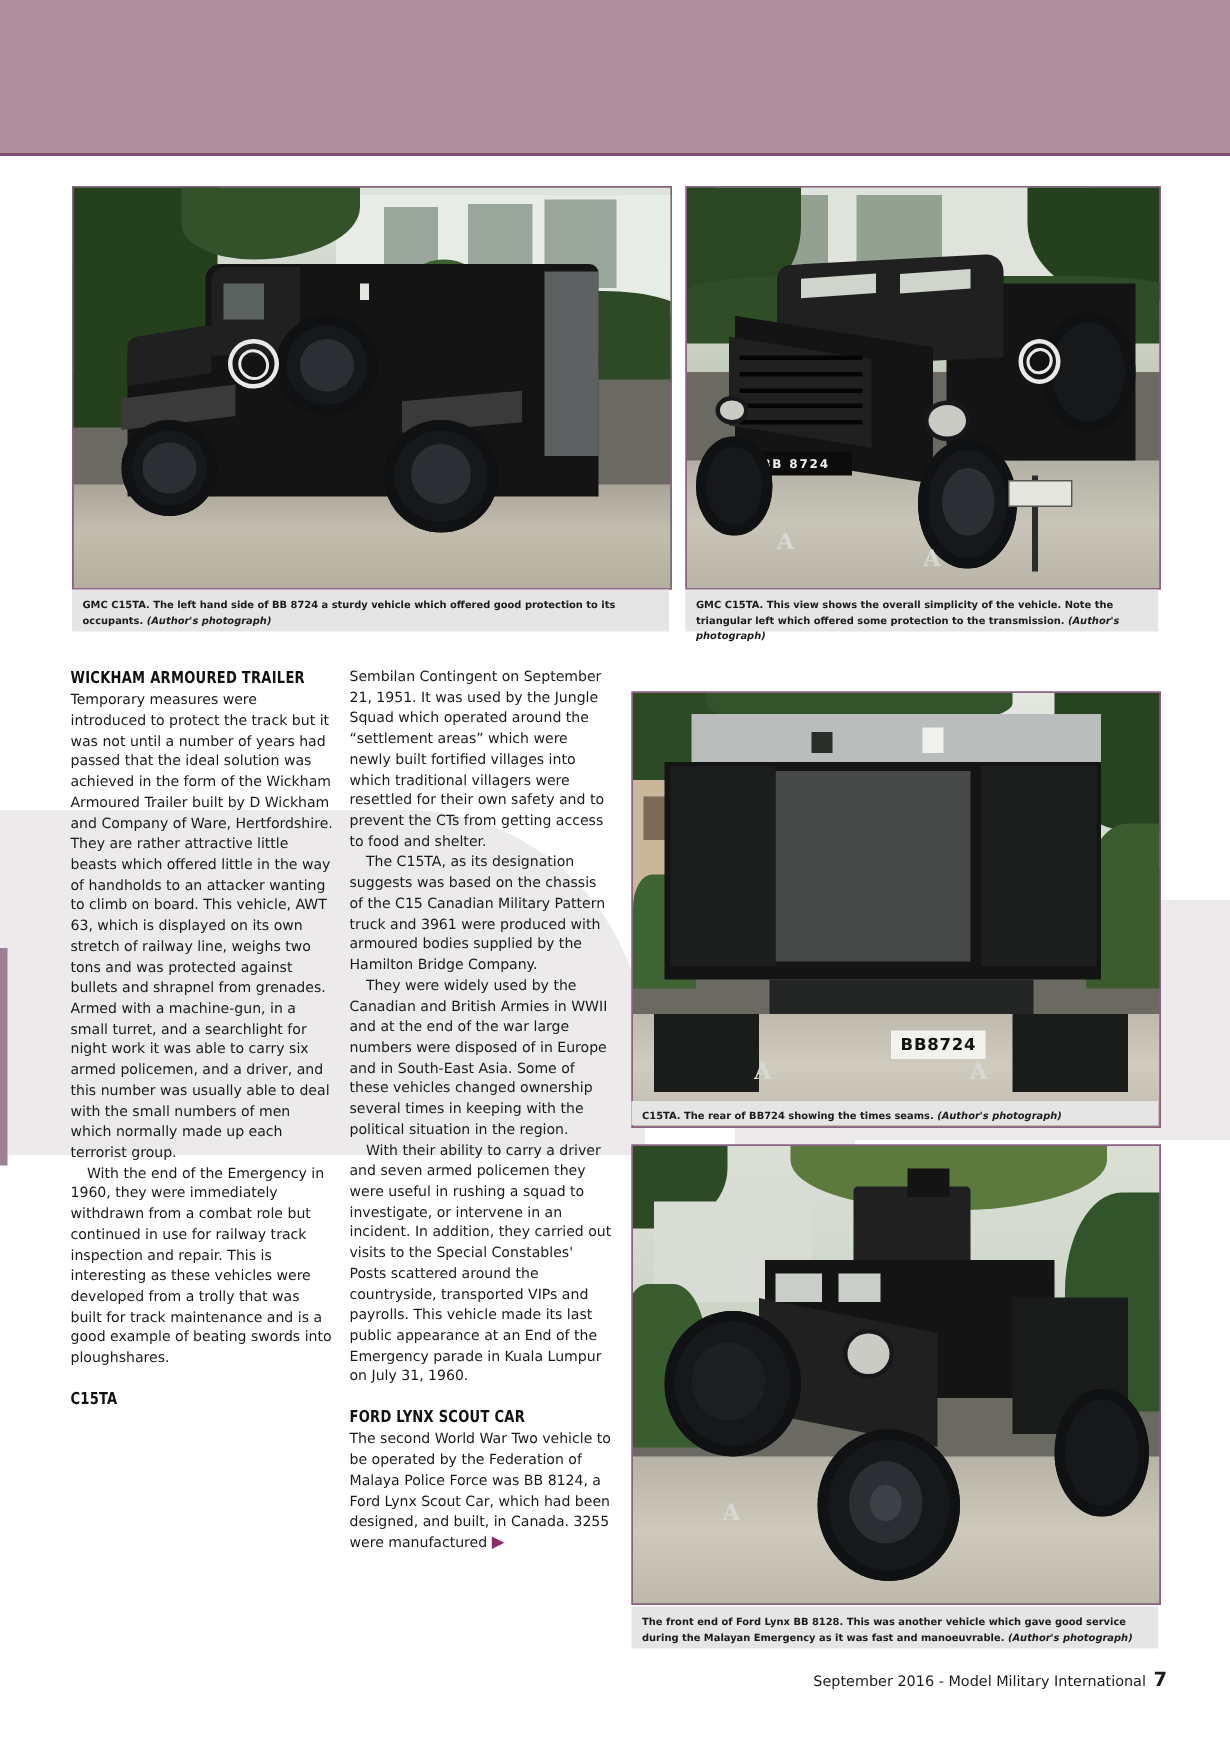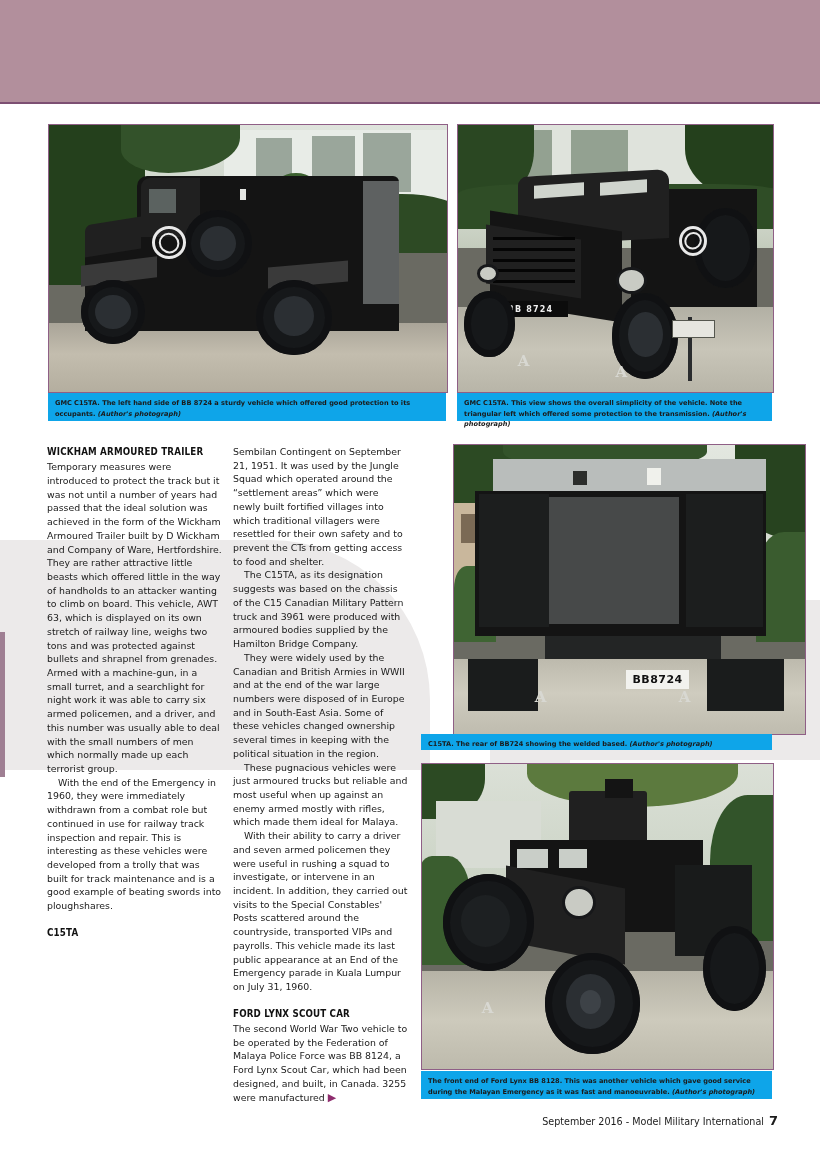--- a/index.html
+++ b/index.html
@@ -59,21 +59,21 @@
     display:flex;align-items:center;justify-content:center;}
   .louver{position:absolute;background:#050505;height:3px;}
   .slit{position:absolute;background:#e4e6e2;}
   .stand{position:absolute;color:#d8d8d2;font:700 15px "DejaVu Serif",serif;}
   .lamp{position:absolute;border-radius:50%;background:#c9cbc4;
     border:3px solid #17181a;}
   .post{position:absolute;background:#2a2c2e;}
   .signplate{position:absolute;background:#e6e6e0;border:1px solid #55574f;}
 
   
-  .caption{position:absolute;background:#0ea5e9;
+  .caption{position:absolute;background:#e5e5e5;
     color:#1b1b1b;font:700 6.6px "DejaVu Sans",sans-serif;
     line-height:1.62;padding:5px 7px 5px 7px;box-sizing:border-box;}
   .caption i{font-style:italic;}
 
   
   .col{position:absolute;width:175px;color:#1a1a1a;
     font:400 9.4px/1.46 "DejaVu Sans",sans-serif;}
   .col p{margin:0;text-indent:0;}
   .col p.ind{text-indent:11px;}
   h2.sect{
@@ -173,21 +173,21 @@
     <div class="stand" style="left:19%;top:85%;">A</div>
     <div class="stand" style="left:50%;top:89%;">A</div>
     <div class="post" style="left:73%;top:72%;width:1.3%;height:24%;"></div>
     <div class="signplate" style="left:68%;top:73%;width:13%;height:6%;"></div>
   </div>
 </div>
 <div class="caption" style="left:457px;top:393px;width:315px;height:28px;">
   <span>GMC C15TA.</span><span> This view shows the overall simplicity of the vehicle. Note the triangular left which offered some protection to the transmission. </span><i>(Author's photograph)</i>
 </div>
 
-<div class="photo" style="left:421px;top:444px;width:351px;height:289px;margin-left:32px;">
+<div class="photo" style="left:421px;top:461px;width:351px;height:289px;">
   <div class="photo-inner">
     <div class="sky" style="height:40%;background:linear-gradient(180deg,#e3e7e0 0%,#d2d9cd 100%);"></div>
     <div class="foliage" style="left:-4%;top:-4%;width:22%;height:26%;border-radius:0 0 60% 0;background:#2c4a23;"></div>
     <div class="foliage" style="left:14%;top:-6%;width:58%;height:14%;border-radius:0 0 40% 40%;background:#33532a;"></div>
     <div class="foliage" style="left:80%;top:-4%;width:26%;height:36%;border-radius:0 0 0 55%;background:#27431f;"></div>
     <div style="position:absolute;left:0;top:20%;width:13%;height:34%;background:#c9b79c;"></div>
     <div style="position:absolute;left:2%;top:24%;width:6%;height:10%;background:#7b6a55;"></div>
     <div class="foliage" style="left:0;top:42%;width:12%;height:26%;border-radius:30% 40% 0 0;background:#3f6433;"></div>
     <div class="foliage" style="left:86%;top:30%;width:20%;height:38%;border-radius:40% 0 0 0;background:#3a5c2f;"></div>
     <div class="ground" style="height:26%;background:linear-gradient(180deg,#bdbaad 0%,#cfccbf 45%,#bfbcaf 100%);"></div>
@@ -201,21 +201,21 @@
     <div class="slit" style="left:55%;top:8%;width:4%;height:6%;background:#f0f1ec;"></div>
     <div class="hull-d" style="left:26%;top:66%;width:50%;height:8%;background:#232525;"></div>
     <div class="hull" style="left:4%;top:74%;width:20%;height:18%;background:#1a1c1c;"></div>
     <div class="hull" style="left:72%;top:74%;width:22%;height:18%;background:#1a1c1c;"></div>
     <div class="plate-white" style="left:49%;top:78%;width:18%;height:6.5%;">BB8724</div>
     <div class="stand" style="left:23%;top:84%;">A</div>
     <div class="stand" style="left:64%;top:84%;">A</div>
   </div>
 </div>
 <div class="caption" style="left:421px;top:734px;width:351px;height:16px;">
-  <span>C15TA.</span><span> The rear of  BB724 showing the welded based. </span><i>(Author's photograph)</i>
+  <span>C15TA.</span><span> The rear of  BB724 showing the times seams. </span><i>(Author's photograph)</i>
 </div>
 
 <div class="photo" style="left:421px;top:763px;width:351px;height:305px;">
   <div class="photo-inner">
     <div class="sky" style="height:38%;background:linear-gradient(180deg,#dbe0d7 0%,#ccd4c6 100%);"></div>
     <div class="foliage" style="left:30%;top:-8%;width:60%;height:22%;border-radius:0 0 50% 50%;background:#5c7a3e;"></div>
     <div class="foliage" style="left:-4%;top:-4%;width:22%;height:22%;border-radius:0 0 60% 0;background:#2c4a23;"></div>
     <div class="foliage" style="left:82%;top:10%;width:24%;height:48%;border-radius:45% 0 0 0;background:#32542a;"></div>
     <div style="position:absolute;left:4%;top:12%;width:30%;height:22%;background:#d8dcd4;"></div>
     <div style="position:absolute;left:44%;top:10%;width:16%;height:5%;background:#b9a88d;"></div>
@@ -250,21 +250,20 @@
   <h2 class="sect">WICKHAM ARMOURED TRAILER</h2>
   <p>Temporary measures were introduced to protect the track but it was not until a number of years had passed that the ideal solution was achieved in the form of the Wickham Armoured Trailer built by D Wickham and Company of Ware, Hertfordshire. They are rather attractive little beasts which offered little in the way of handholds to an attacker wanting to climb on board. This vehicle, AWT 63, which is displayed on its own stretch of railway line, weighs two tons and was protected against bullets and shrapnel from grenades. Armed with a machine-gun, in a small turret, and a searchlight for night work it was able to carry six armed policemen, and a driver, and this number was usually able to deal with the small numbers of men which normally made up each terrorist group.</p>
   <p class="ind">With the end of the Emergency in 1960, they were immediately withdrawn from a combat role but continued in use for railway track inspection and repair. This is interesting as these vehicles were developed from a trolly that was built for track maintenance and is a good example of beating swords into ploughshares.</p>
   <h2 class="sect spaced">C15TA</h2>
 </div>
 
 <div class="col" style="left:233px;top:445px;">
   <p>Sembilan Contingent on September 21, 1951. It was used by the Jungle Squad which operated around the “settlement areas”  which were newly built fortified villages into which traditional villagers were resettled for their own safety and to prevent the  CTs from getting access to food and shelter.</p>
   <p class="ind">The C15TA, as its designation suggests was based on the chassis of the C15 Canadian Military Pattern truck and 3961 were produced with armoured bodies supplied by the Hamilton Bridge Company.</p>
   <p class="ind">They were widely used by the Canadian and British Armies in WWII and at the end of the war large numbers were disposed of in Europe and in South-East Asia. Some of these vehicles changed ownership several times in keeping with the political situation in the region.</p>
-  <p class="ind">These pugnacious vehicles were just armoured trucks but reliable and most useful when up against an enemy armed mostly with rifles, which made them ideal for Malaya.</p>
   <p class="ind">With their ability to carry a driver and seven armed policemen they were useful in rushing a squad to investigate, or intervene in an incident. In addition, they carried out visits to the Special Constables' Posts scattered around the countryside, transported VIPs and payrolls. This vehicle made its last public appearance at an End of the Emergency parade in Kuala Lumpur on July 31, 1960.</p>
   <h2 class="sect spaced">FORD LYNX SCOUT CAR</h2>
   <p><span>The second World War Two vehicle to be operated by the Federation of Malaya Police Force was BB 8124, a Ford Lynx Scout Car, which had been designed, and built, in Canada. 3255 were manufactured</span> <span class="arrow">▶</span></p>
 </div>
 
 <div class="footer">
   <span>September 2016 - </span><b>Model Military International</b><span class="pg">7</span>
 </div>
 
 </body></html>

